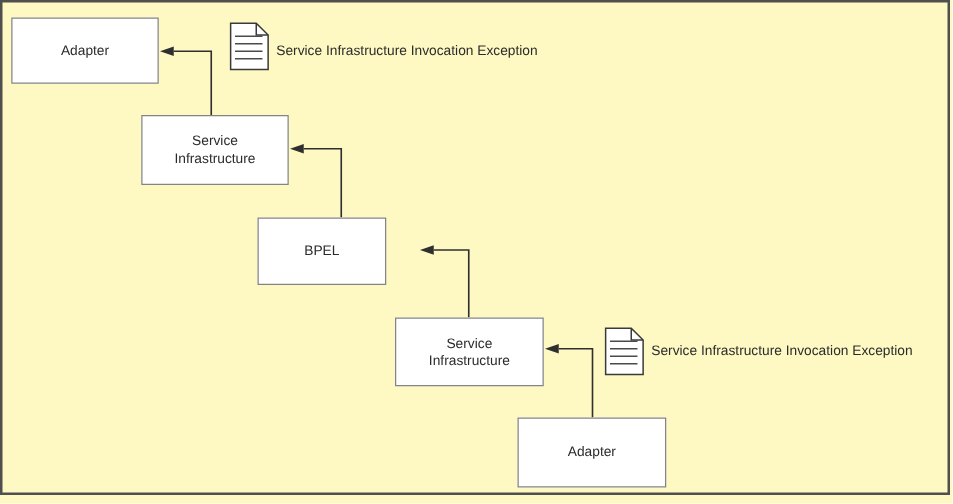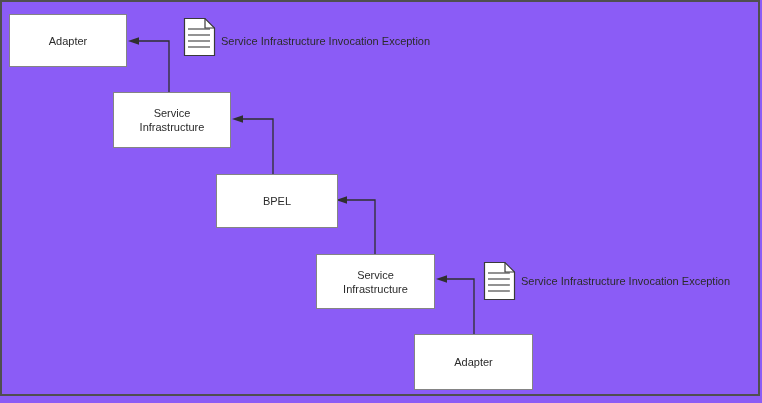--- a/index.html
+++ b/index.html
@@ -5,21 +5,21 @@
   html, body {
     margin: 0;
     padding: 0;
     background: #ffffff;
     font-family: "Liberation Sans", sans-serif;
   }
   .canvas {
     position: relative;
     width: 762px;
     height: 403px;
-    background: #8b5cf6;
+    background: #fef9c3;
     overflow: hidden;
   }
   .frame {
     position: absolute;
     left: 0;
     top: 0;
     width: 760px;
     height: 396px;
     border: 2px solid #4f4f4f;
     box-sizing: border-box;
@@ -131,21 +131,21 @@
   </svg>
 
   <div class="node" style="left:9px; top:14px; width:118px; height:53px;">
     <span>Adapter</span>
   </div>
 
   <div class="node" style="left:113px; top:92px; width:118px; height:56px;">
     <span>Service Infrastructure</span>
   </div>
 
-  <div class="node" style="left:216px; top:174px; width:122px; height:54px;">
+  <div class="node" style="left:206px; top:174px; width:103px; height:54px;">
     <span>BPEL</span>
   </div>
 
   <div class="node" style="left:316px; top:254px; width:119px; height:55px;">
     <span>Service Infrastructure</span>
   </div>
 
   <div class="node" style="left:414px; top:334px; width:119px; height:56px;">
     <span>Adapter</span>
   </div>

